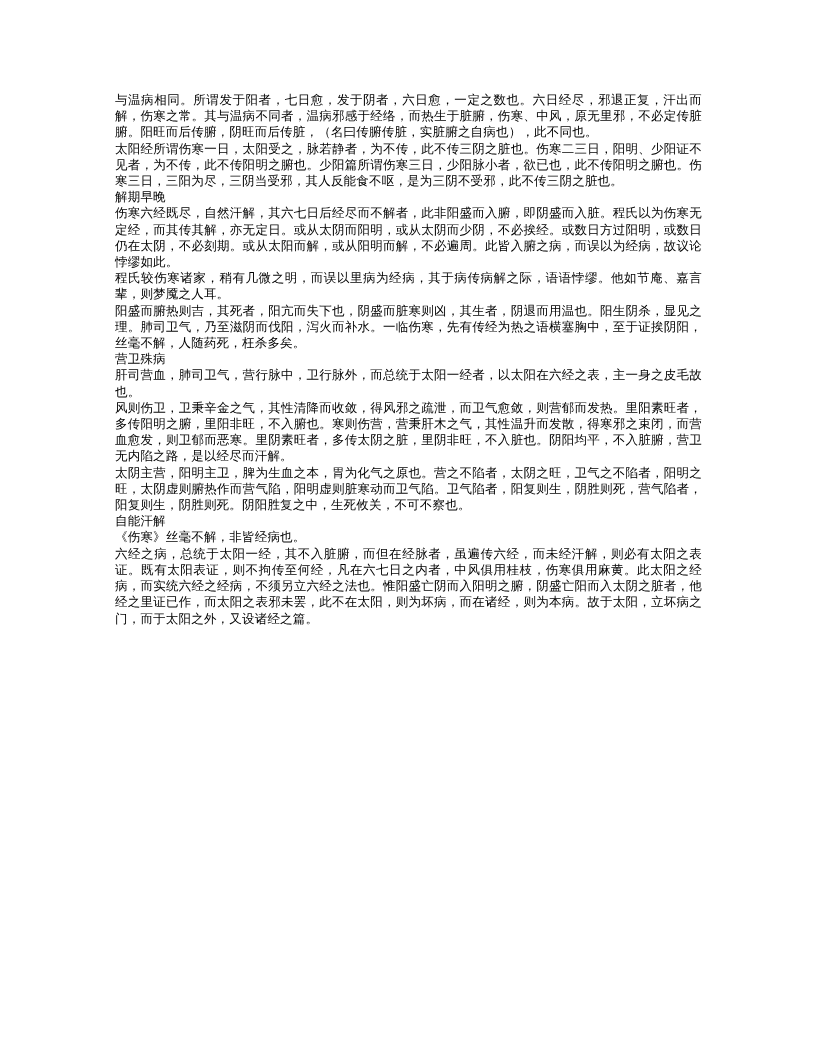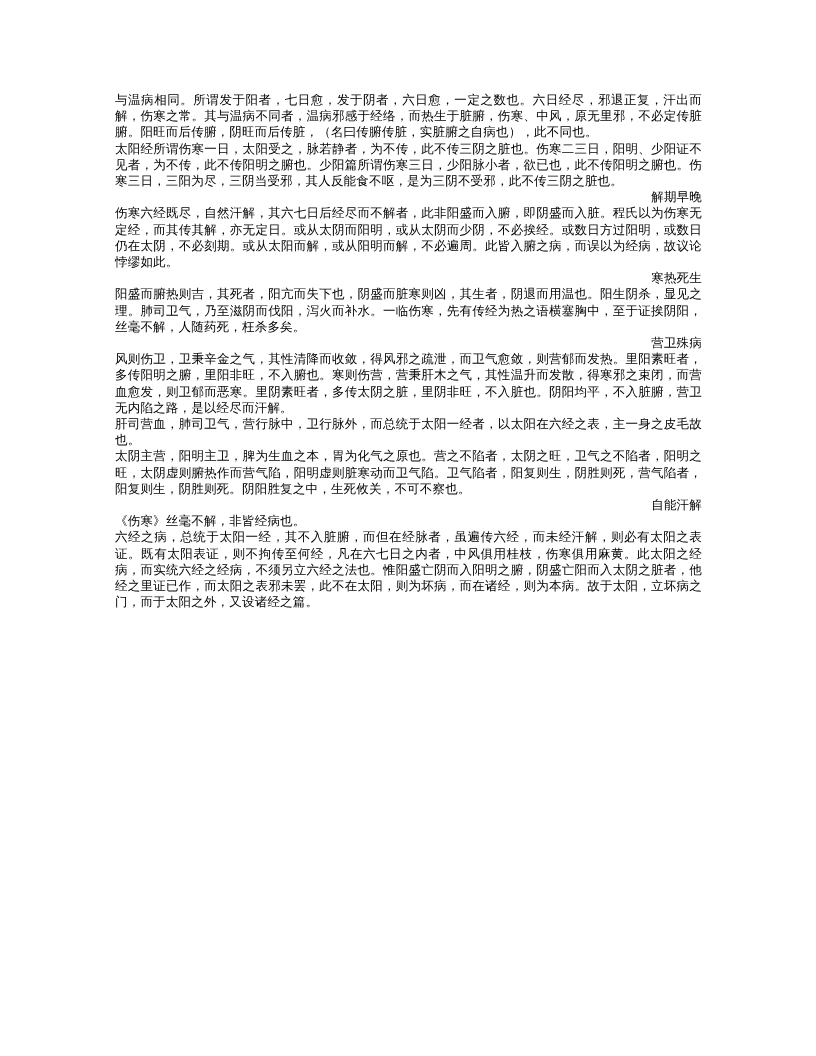--- a/index.html
+++ b/index.html
@@ -26,35 +26,35 @@
     color: #000000;
     text-align: justify;
     letter-spacing: 0.2px;
   }
   .block {
     margin: 0;
     padding: 0;
     word-break: break-all;
   }
   .heading {
-    text-align: right;
+    text-align: left;
   }
 </style>
 </head>
 <body>
 
 <div class="page">
   <div class="content">
     <div class="block">与温病相同。所谓发于阳者，七日愈，发于阴者，六日愈，一定之数也。六日经尽，邪退正复，汗出而解，伤寒之常。其与温病不同者，温病邪感于经络，而热生于脏腑，伤寒、中风，原无里邪，不必定传脏腑。阳旺而后传腑，阴旺而后传脏，（名曰传腑传脏，实脏腑之自病也），此不同也。</div>
     <div class="block">太阳经所谓伤寒一日，太阳受之，脉若静者，为不传，此不传三阴之脏也。伤寒二三日，阳明、少阳证不见者，为不传，此不传阳明之腑也。少阳篇所谓伤寒三日，少阳脉小者，欲已也，此不传阳明之腑也。伤寒三日，三阳为尽，三阴当受邪，其人反能食不呕，是为三阴不受邪，此不传三阴之脏也。</div>
     <div class="block heading">解期早晚</div>
     <div class="block">伤寒六经既尽，自然汗解，其六七日后经尽而不解者，此非阳盛而入腑，即阴盛而入脏。程氏以为伤寒无定经，而其传其解，亦无定日。或从太阴而阳明，或从太阴而少阴，不必挨经。或数日方过阳明，或数日仍在太阴，不必刻期。或从太阳而解，或从阳明而解，不必遍周。此皆入腑之病，而误以为经病，故议论悖缪如此。</div>
-    <div class="block heading">寒热死生</div>
+    <div class="block">程氏较伤寒诸家，稍有几微之明，而误以里病为经病，其于病传病解之际，语语悖缪。他如节庵、嘉言辈，则梦魇之人耳。</div>
     <div class="block">阳盛而腑热则吉，其死者，阳亢而失下也，阴盛而脏寒则凶，其生者，阴退而用温也。阳生阴杀，显见之理。肺司卫气，乃至滋阴而伐阳，泻火而补水。一临伤寒，先有传经为热之语横塞胸中，至于证挨阴阳，丝毫不解，人随药死，枉杀多矣。</div>
     <div class="block heading">营卫殊病</div>
+    <div class="block">肝司营血，肺司卫气，营行脉中，卫行脉外，而总统于太阳一经者，以太阳在六经之表，主一身之皮毛故也。</div>
     <div class="block">风则伤卫，卫秉辛金之气，其性清降而收敛，得风邪之疏泄，而卫气愈敛，则营郁而发热。里阳素旺者，多传阳明之腑，里阳非旺，不入腑也。寒则伤营，营秉肝木之气，其性温升而发散，得寒邪之束闭，而营血愈发，则卫郁而恶寒。里阴素旺者，多传太阴之脏，里阴非旺，不入脏也。阴阳均平，不入脏腑，营卫无内陷之路，是以经尽而汗解。</div>
-    <div class="block">肝司营血，肺司卫气，营行脉中，卫行脉外，而总统于太阳一经者，以太阳在六经之表，主一身之皮毛故也。</div>
     <div class="block">太阴主营，阳明主卫，脾为生血之本，胃为化气之原也。营之不陷者，太阴之旺，卫气之不陷者，阳明之旺，太阴虚则腑热作而营气陷，阳明虚则脏寒动而卫气陷。卫气陷者，阳复则生，阴胜则死，营气陷者，阳复则生，阴胜则死。阴阳胜复之中，生死攸关，不可不察也。</div>
     <div class="block heading">自能汗解</div>
     <div class="block">《伤寒》丝毫不解，非皆经病也。</div>
     <div class="block">六经之病，总统于太阳一经，其不入脏腑，而但在经脉者，虽遍传六经，而未经汗解，则必有太阳之表证。既有太阳表证，则不拘传至何经，凡在六七日之内者，中风俱用桂枝，伤寒俱用麻黄。此太阳之经病，而实统六经之经病，不须另立六经之法也。惟阳盛亡阴而入阳明之腑，阴盛亡阳而入太阴之脏者，他经之里证已作，而太阳之表邪未罢，此不在太阳，则为坏病，而在诸经，则为本病。故于太阳，立坏病之门，而于太阳之外，又设诸经之篇。</div>
   </div>
 </div>
 
 </body></html>

